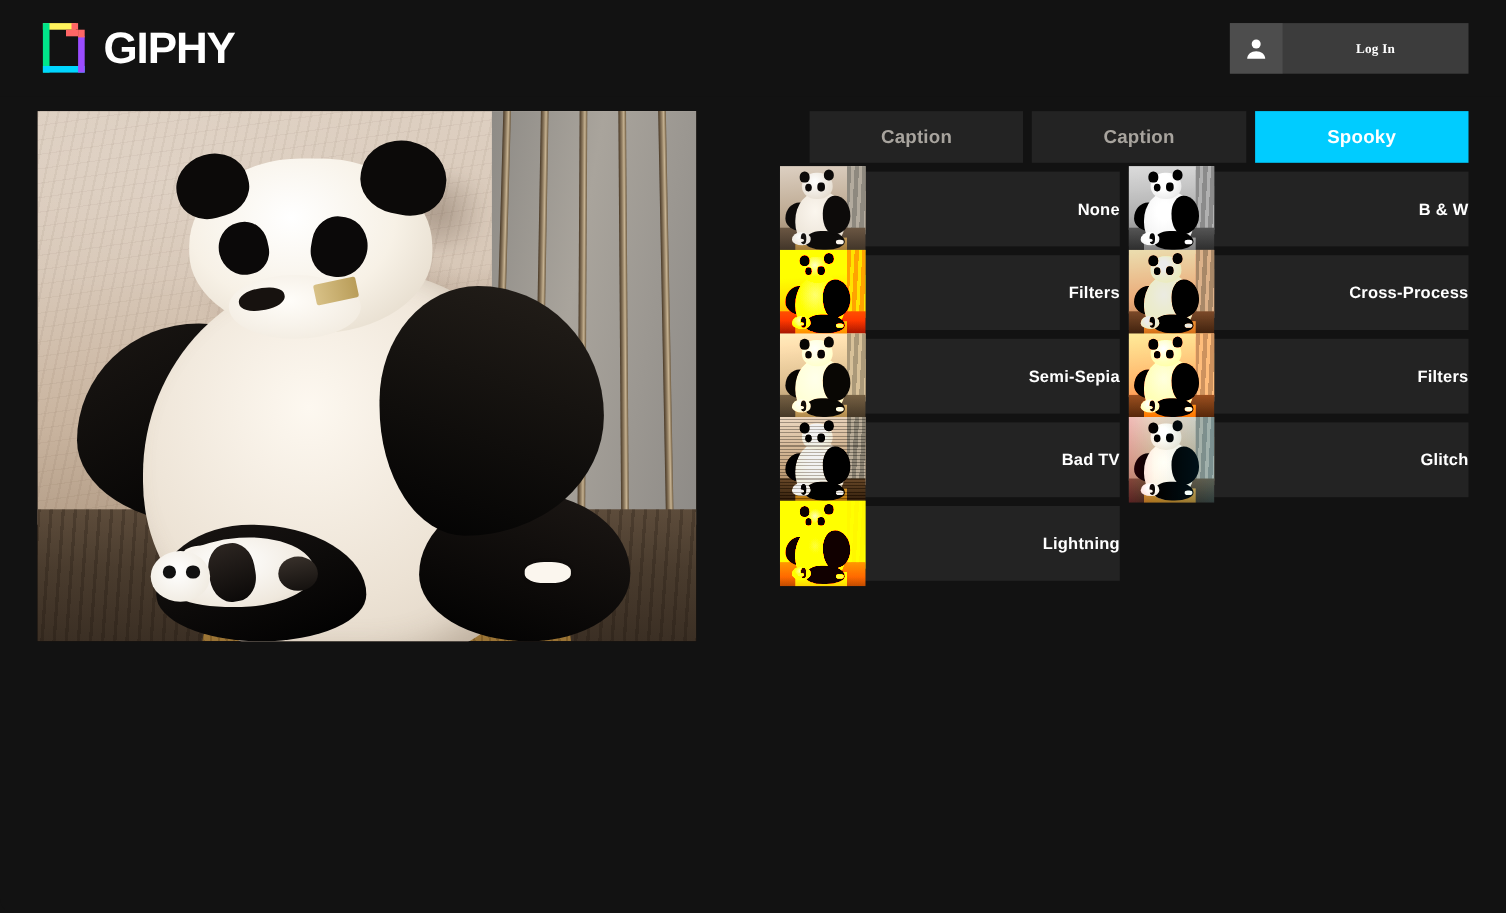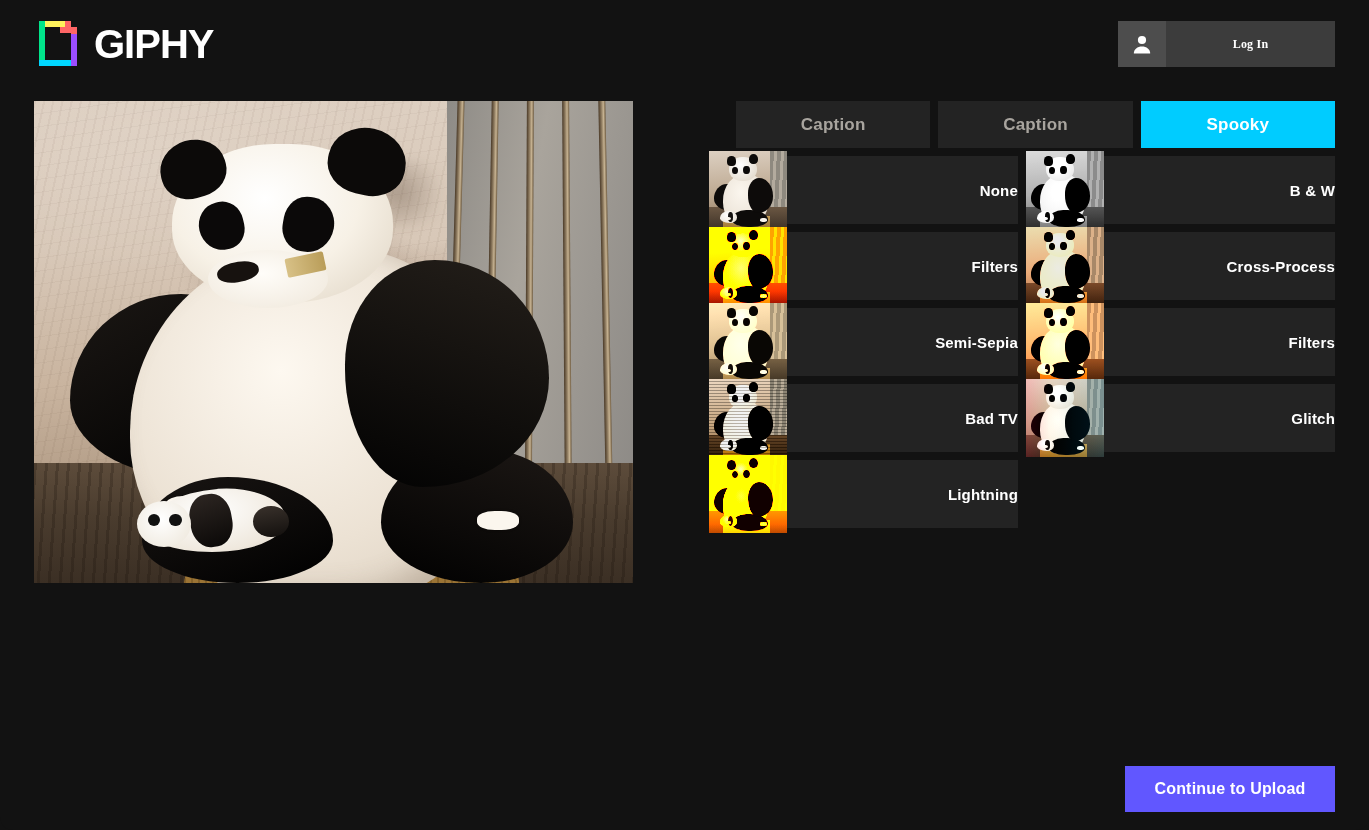--- a/index.html
+++ b/index.html
@@ -661,16 +661,15 @@
           </div>
         </div>
         <span class="filter-label">Lightning</span>
       </div>
 
       <div class="filter-row empty"></div>
     </div>
   </div>
 
   <div class="footer">
-    <div class="btn btn-primary">Continue to Upload</div>
   </div>
 
 </div>
 
 </body></html>

